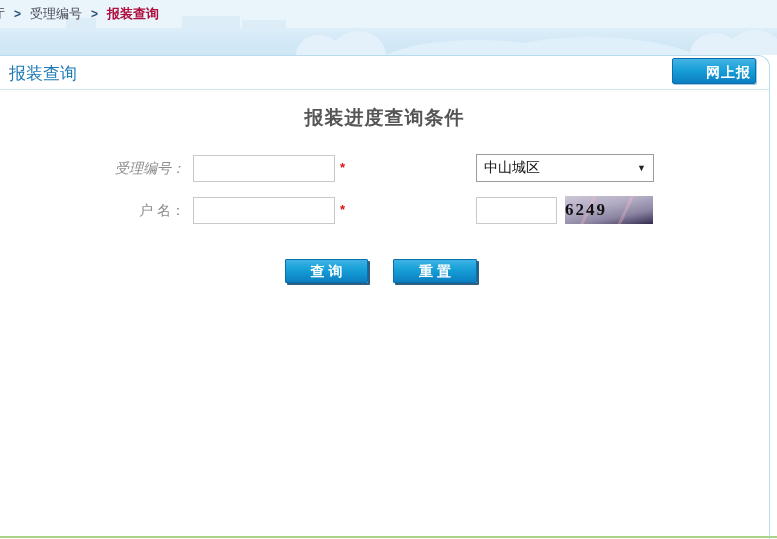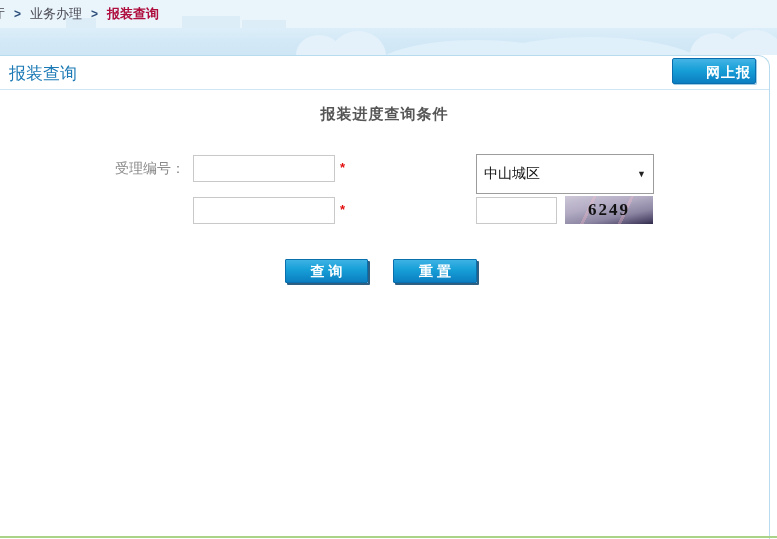--- a/index.html
+++ b/index.html
@@ -25,35 +25,35 @@
   .panel{position:absolute;left:0;top:55px;width:769px;height:484px;background:#fff;
          border-top:1px solid #b7dbef;border-right:1px solid #b7dbef;border-radius:0 12px 0 0;}
   .page-title{position:absolute;left:9px;top:6px;font-size:17px;color:#1b79b5;}
   .online-btn{position:absolute;left:672px;top:2px;width:84px;height:26px;line-height:26px;text-align:center;
       color:#fff;font-size:14px;font-weight:bold;letter-spacing:1px;cursor:pointer;border-radius:2px;
       background:linear-gradient(180deg,#45b4e4 0%,#18a0d8 45%,#0b7ec1 100%);
       border:1px solid #0a6dad;box-sizing:border-box;box-shadow:1px 1px 0 #9fc9e2;padding-left:29px;}
   .hdr-divider{position:absolute;left:0;top:33px;width:769px;height:1px;background:#cfe6f4;}
 
   .form-title{position:absolute;left:0;top:49px;width:769px;text-align:center;
-              font-size:15px;font-weight:bold;color:#555;letter-spacing:1px;}
+              font-size:19px;font-weight:bold;color:#555;letter-spacing:1px;}
 
   .flabel{position:absolute;color:#8a8a8a;font-size:14px;text-align:right;white-space:pre;}
   .tbox{position:absolute;border:1px solid #c9c9c9;background:#fff;box-sizing:border-box;
         font-size:14px;color:#333;padding:0 5px;font-family:"Liberation Sans","DejaVu Sans",sans-serif;}
   .star{position:absolute;color:#e20d0d;font-size:13px;font-weight:bold;}
 
   .selbox{position:absolute;border:1px solid #9c9c9c;background:#fff;box-sizing:border-box;cursor:pointer;
           display:flex;align-items:center;font-size:14px;color:#111;}
   .selbox .val{padding-left:7px;flex:1;}
   .selbox .arrow{font-size:9px;color:#222;padding-right:7px;}
 
   .captcha{position:absolute;left:565px;top:140px;width:88px;height:28px;cursor:pointer;overflow:hidden;
       background:linear-gradient(168deg,#cdc7d8 0%,#b2abc3 38%,#8d86a3 68%,#4b4465 92%,#2e2947 100%);
-      display:flex;align-items:center;justify-content:center;}
+      display:flex;align-items:center;justify-content:flex-start;}
   .captcha:before{content:"";position:absolute;left:-20px;top:-10px;width:140px;height:60px;
       background:repeating-linear-gradient(115deg,transparent 0 14px,rgba(255,190,205,0.30) 14px 17px,transparent 17px 34px);}
   .captcha .code{position:relative;font-size:17px;font-weight:bold;color:#111;letter-spacing:2px;
       font-family:"Liberation Serif","DejaVu Serif",serif;}
 
   .act-btn{position:absolute;top:203px;height:24px;line-height:22px;text-align:center;cursor:pointer;
       color:#fff;font-size:14px;font-weight:bold;white-space:pre;box-sizing:border-box;border-radius:1px;
       background:linear-gradient(180deg,#3eb2e3 0%,#17a0d8 42%,#0b7ec1 100%);
       border:1px solid #0a6fad;box-shadow:2px 2px 0 #2c5f82;}
 
@@ -64,21 +64,21 @@
 
 <div id="stage">
 
   <div class="topbar">
     <div class="sky-rect" style="left:182px;top:16px;width:58px;height:12px;"></div>
     <div class="sky-rect" style="left:242px;top:20px;width:44px;height:8px;"></div>
     <div class="sky-rect" style="left:66px;top:18px;width:30px;height:10px;"></div>
     <div class="crumbs">
       <span class="crumb-partial crumb-link">厅</span>
       <span class="crumb-sep">&gt;</span>
-      <span class="crumb-link">业务办理</span>
+      <span class="crumb-link">受理编号</span>
       <span class="crumb-sep">&gt;</span>
       <span class="crumb-current">报装查询</span>
     </div>
   </div>
 
   <div class="band">
     <div class="cloud" style="left:296px;top:7px;width:46px;height:40px;"></div>
     <div class="cloud" style="left:330px;top:3px;width:56px;height:50px;"></div>
     <div class="hill" style="left:372px;top:12px;width:210px;height:60px;"></div>
     <div class="hill" style="left:470px;top:9px;width:240px;height:70px;"></div>
@@ -86,29 +86,30 @@
     <div class="cloud" style="left:726px;top:2px;width:58px;height:52px;"></div>
   </div>
 
   <div class="panel">
     <div class="page-title">报装查询</div>
     <div class="online-btn">网上报装</div>
     <div class="hdr-divider"></div>
 
     <div class="form-title">报装进度查询条件</div>
 
-    <div class="flabel" style="left:40px;top:104px;width:145px;">受理编号：</div>
+    <div class="flabel" style="left:40px;top:104px;width:145px;font-style:italic;">受理编号：</div>
     <input class="tbox" style="left: 193px; top: 99px; width: 142px; height: 27px;" value="">
     <div class="star" style="left:340px;top:104px;">*</div>
 
-    <div class="selbox" style="left:476px;top:98px;width:178px;height:40px;">
+    <div class="selbox" style="left:476px;top:98px;width:178px;height:28px;">
       <span class="val">中山城区</span>
       <span class="arrow">▼</span>
     </div>
 
+    <div class="flabel" style="left:40px;top:146px;width:145px;">户 名：</div>
     <input class="tbox" style="left: 193px; top: 141px; width: 142px; height: 27px;" value="">
     <div class="star" style="left:340px;top:146px;">*</div>
 
     <input class="tbox" style="left: 476px; top: 141px; width: 81px; height: 27px;" value="">
     <div class="captcha">
       <span class="code">6249</span>
     </div>
 
     <div class="act-btn" style="left:393px;width:84px;">重 置</div>
     <div class="act-btn" style="left:285px;width:83px;">查 询</div>

